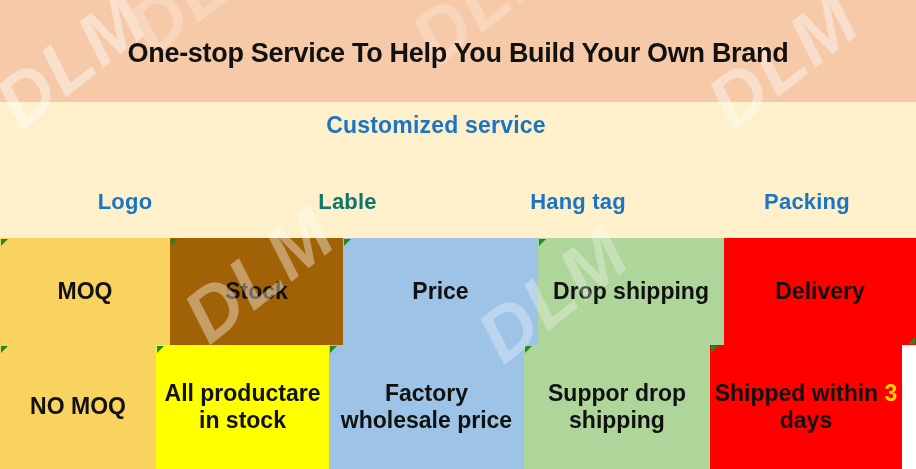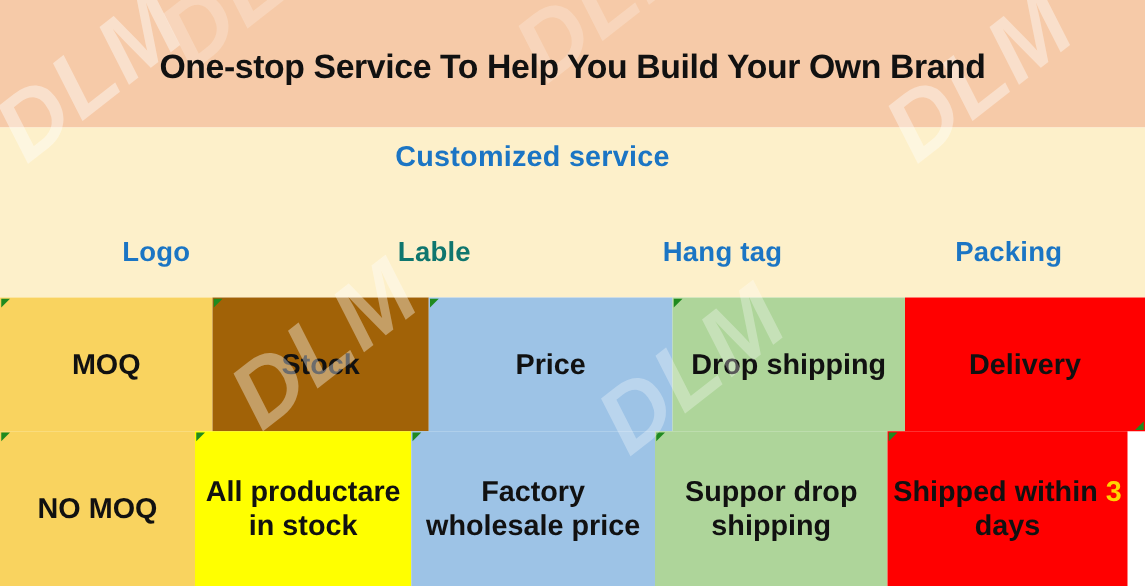--- a/index.html
+++ b/index.html
@@ -87,21 +87,21 @@
     position: absolute;
     left: 0;
     top: 102px;
     width: 916px;
     height: 136px;
     background: #fdf0ca;
     z-index: 1;
   }
   .section-title {
     position: absolute;
-    left: 6px;
+    left: 16px;
     top: 112px;
     width: 840px;
     text-align: center;
     z-index: 10;
     font-family: "Liberation Sans", sans-serif;
     font-weight: bold;
     font-size: 23px;
     color: #1b75c4;
     letter-spacing: 0.2px;
   }

